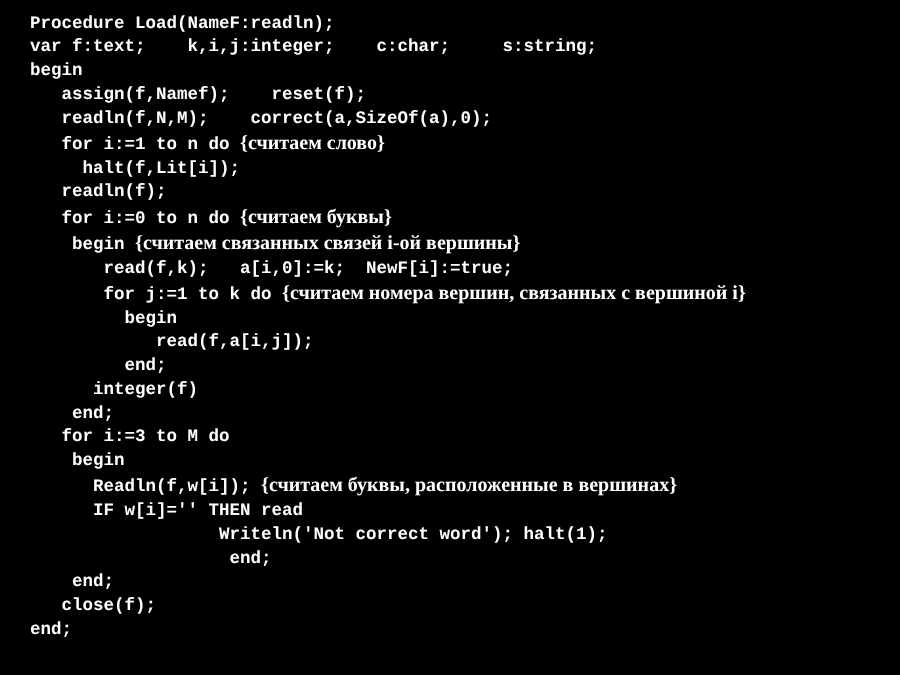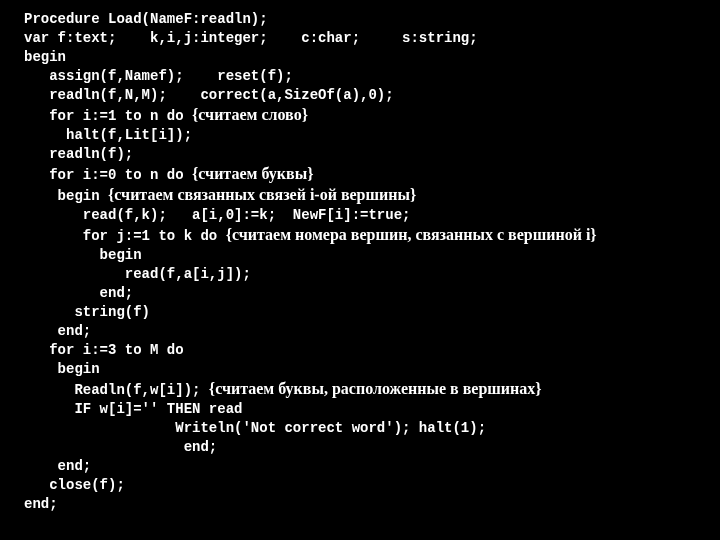--- a/index.html
+++ b/index.html
@@ -36,21 +36,21 @@
 <span>   for i:=1 to n do <span class="cmt">{считаем слово}</span></span>
 <span>     halt(f,Lit[i]);</span>
 <span>   readln(f);</span>
 <span>   for i:=0 to n do <span class="cmt">{считаем буквы}</span></span>
 <span>    begin <span class="cmt">{считаем связанных связей i-ой вершины}</span></span>
 <span>       read(f,k);   a[i,0]:=k;  NewF[i]:=true;</span>
 <span>       for j:=1 to k do <span class="cmt">{считаем номера вершин, связанных с вершиной i}</span></span>
 <span>         begin</span>
 <span>            read(f,a[i,j]);</span>
 <span>         end;</span>
-<span>      string(f)</span>
+<span>      integer(f)</span>
 <span>    end;</span>
 <span>   for i:=3 to M do</span>
 <span>    begin</span>
 <span>      Readln(f,w[i]); <span class="cmt">{считаем буквы, расположенные в вершинах}</span></span>
 <span>      IF w[i]='' THEN read</span>
 <span>                  Writeln('Not correct word'); halt(1);</span>
 <span>                   end;</span>
 <span>    end;</span>
 <span>   close(f);</span>
 <span>end;</span></div>

